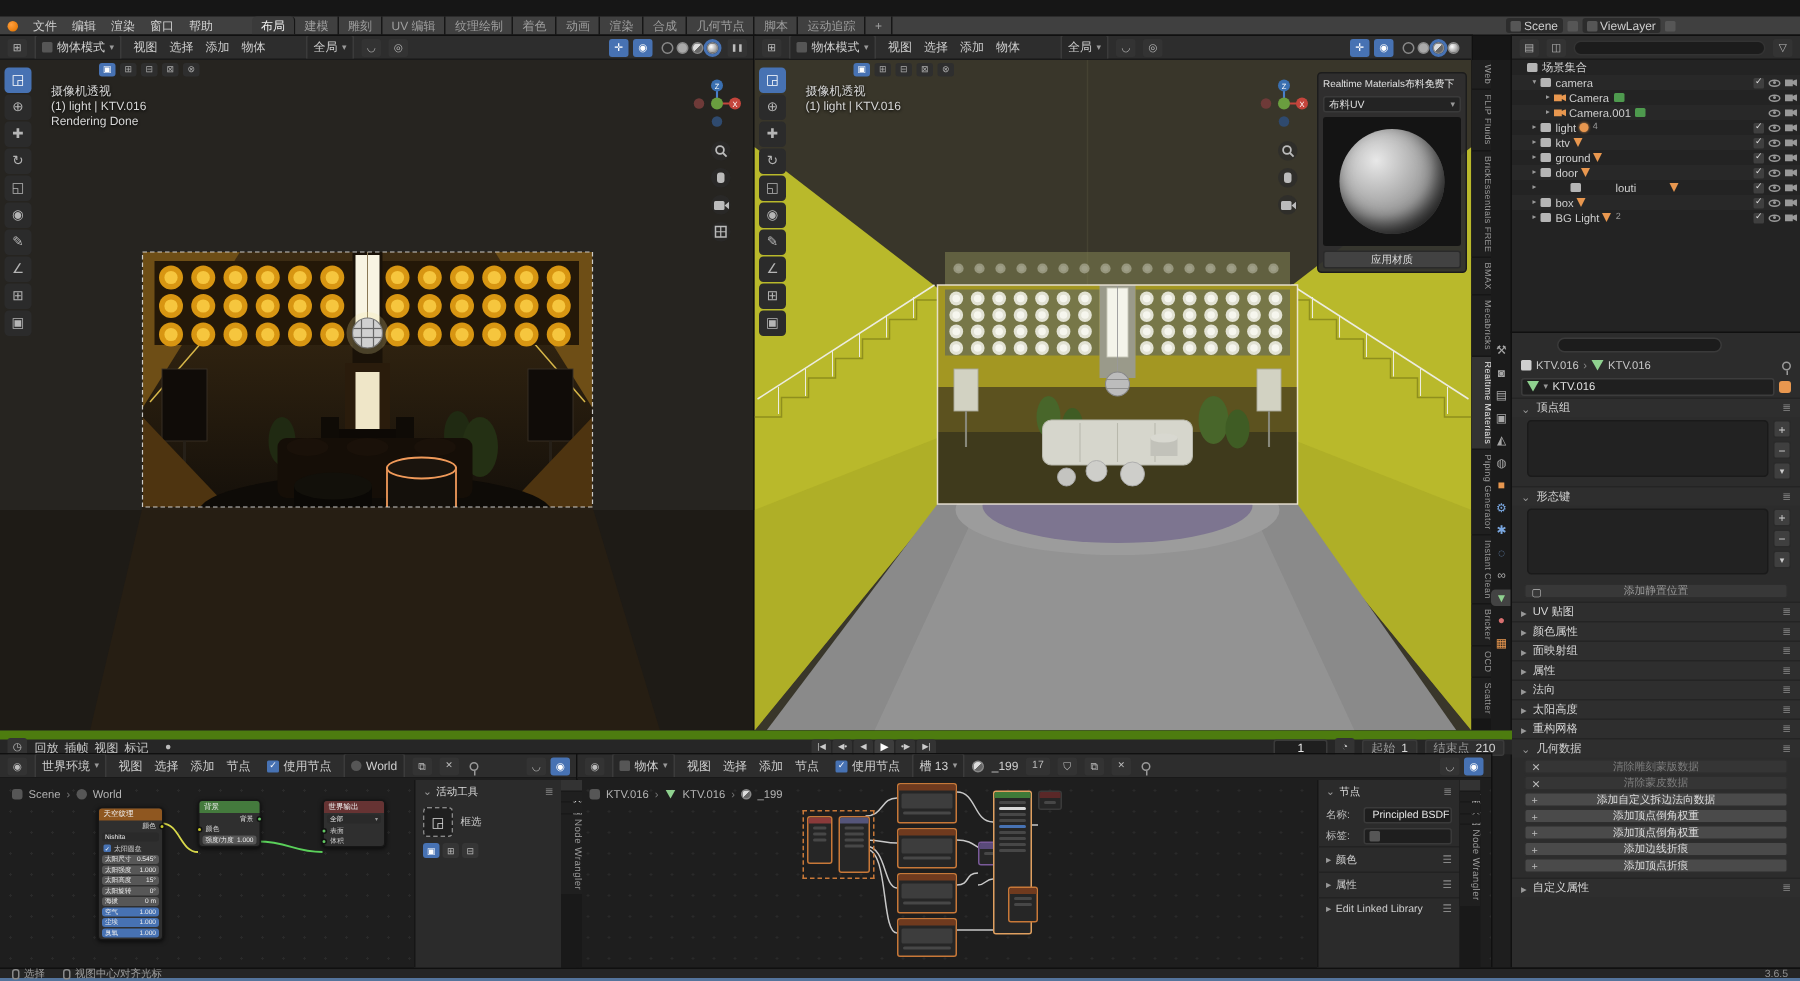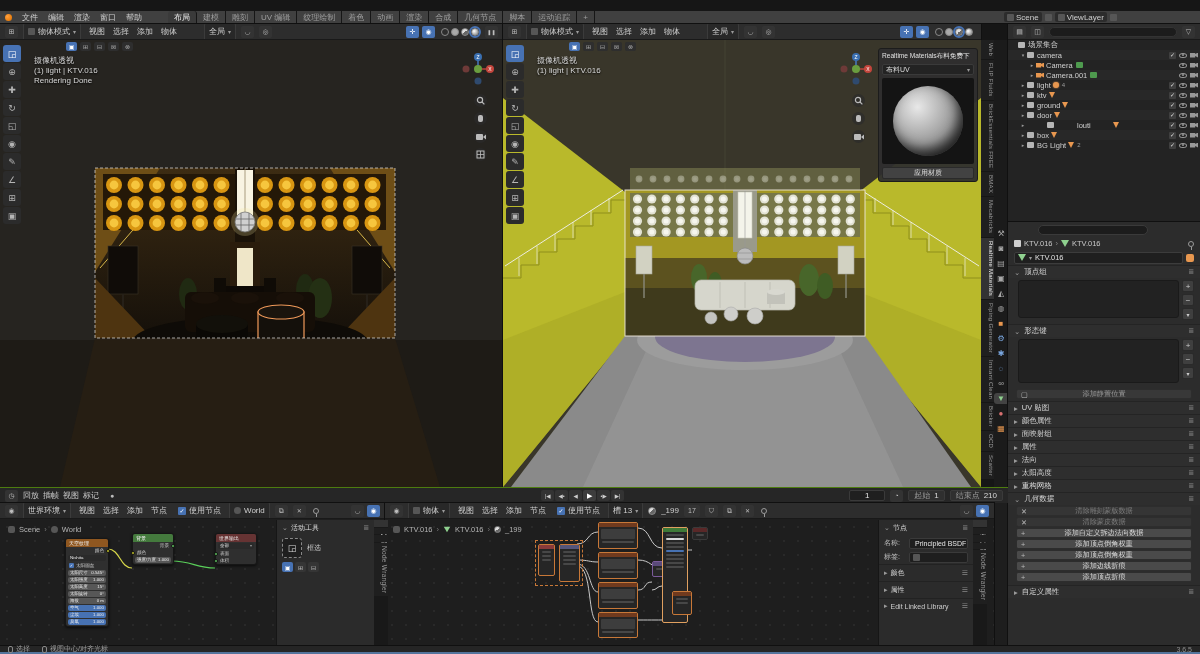--- a/index.html
+++ b/index.html
@@ -104,21 +104,21 @@
   .plist{display:flex;gap:3px;padding:2px 6px 4px 10px;}
   .listbox{flex:1;height:38px;background:#222;border:1px solid #1a1a1a;border-radius:3px;}
   .btncol{display:flex;flex-direction:column;gap:2px;}
   .sqbtn{width:12px;height:12px;background:#3f3f3f;border:1px solid #2a2a2a;border-radius:2px;color:#ccc;font-size:8px;display:flex;align-items:center;justify-content:center;}
   .wbtn{height:10px;margin:1px 8px;background:#4a4a4a;border:1px solid #2d2d2d;border-radius:2px;display:flex;align-items:center;justify-content:center;gap:3px;color:#dcdcdc;font-size:7.2px;position:relative;}
   .wbtn .bicon{position:absolute;left:4px;color:#bbb;}
   .wbtn.disabled{background:#353535;color:#7d7d7d;}
   .wbtn.dim{background:#383838;color:#9a9a9a;margin:2px 8px;}
 
   
-  #timeline{left:0;top:487px;width:1008px;height:16px;background:#262626;border-top:1px solid #4d7c0f;display:flex;align-items:center;gap:5px;padding:0 5px;font-size:8px;}
+  #timeline{left:0;top:487px;width:1008px;height:16px;background:#262626;border-top:6px solid #4d7c0f;display:flex;align-items:center;gap:5px;padding:0 5px;font-size:8px;}
   #playback{display:flex;gap:1px;margin-left:auto;}
   .pbtn{min-width:13px;height:11px;background:#333;display:flex;align-items:center;justify-content:center;font-size:5.5px;color:#ccc;border-radius:2px;padding:0 2px;}
   .pbtn.play{background:#3d3d3d;color:#fff;font-size:7px;}
   .recdot{color:#bbb;font-size:7px;margin-left:6px;}
   .framebox{width:36px;height:11px;background:#1f1f1f;border:1px solid #3a3a3a;border-radius:2px;color:#e8e8e8;display:flex;align-items:center;justify-content:center;margin-left:220px;}
   .rangebox{height:11px;background:#2f2f2f;border:1px solid #3a3a3a;border-radius:2px;display:flex;align-items:center;gap:4px;padding:0 5px;color:#d8d8d8;}
 
   
   #eda{left:0;top:503px;width:385px;height:142px;background:#1e1e1e;outline:1px solid #101010;}
   #edb{left:385px;top:503px;width:609px;height:142px;background:#1e1e1e;outline:1px solid #101010;}

